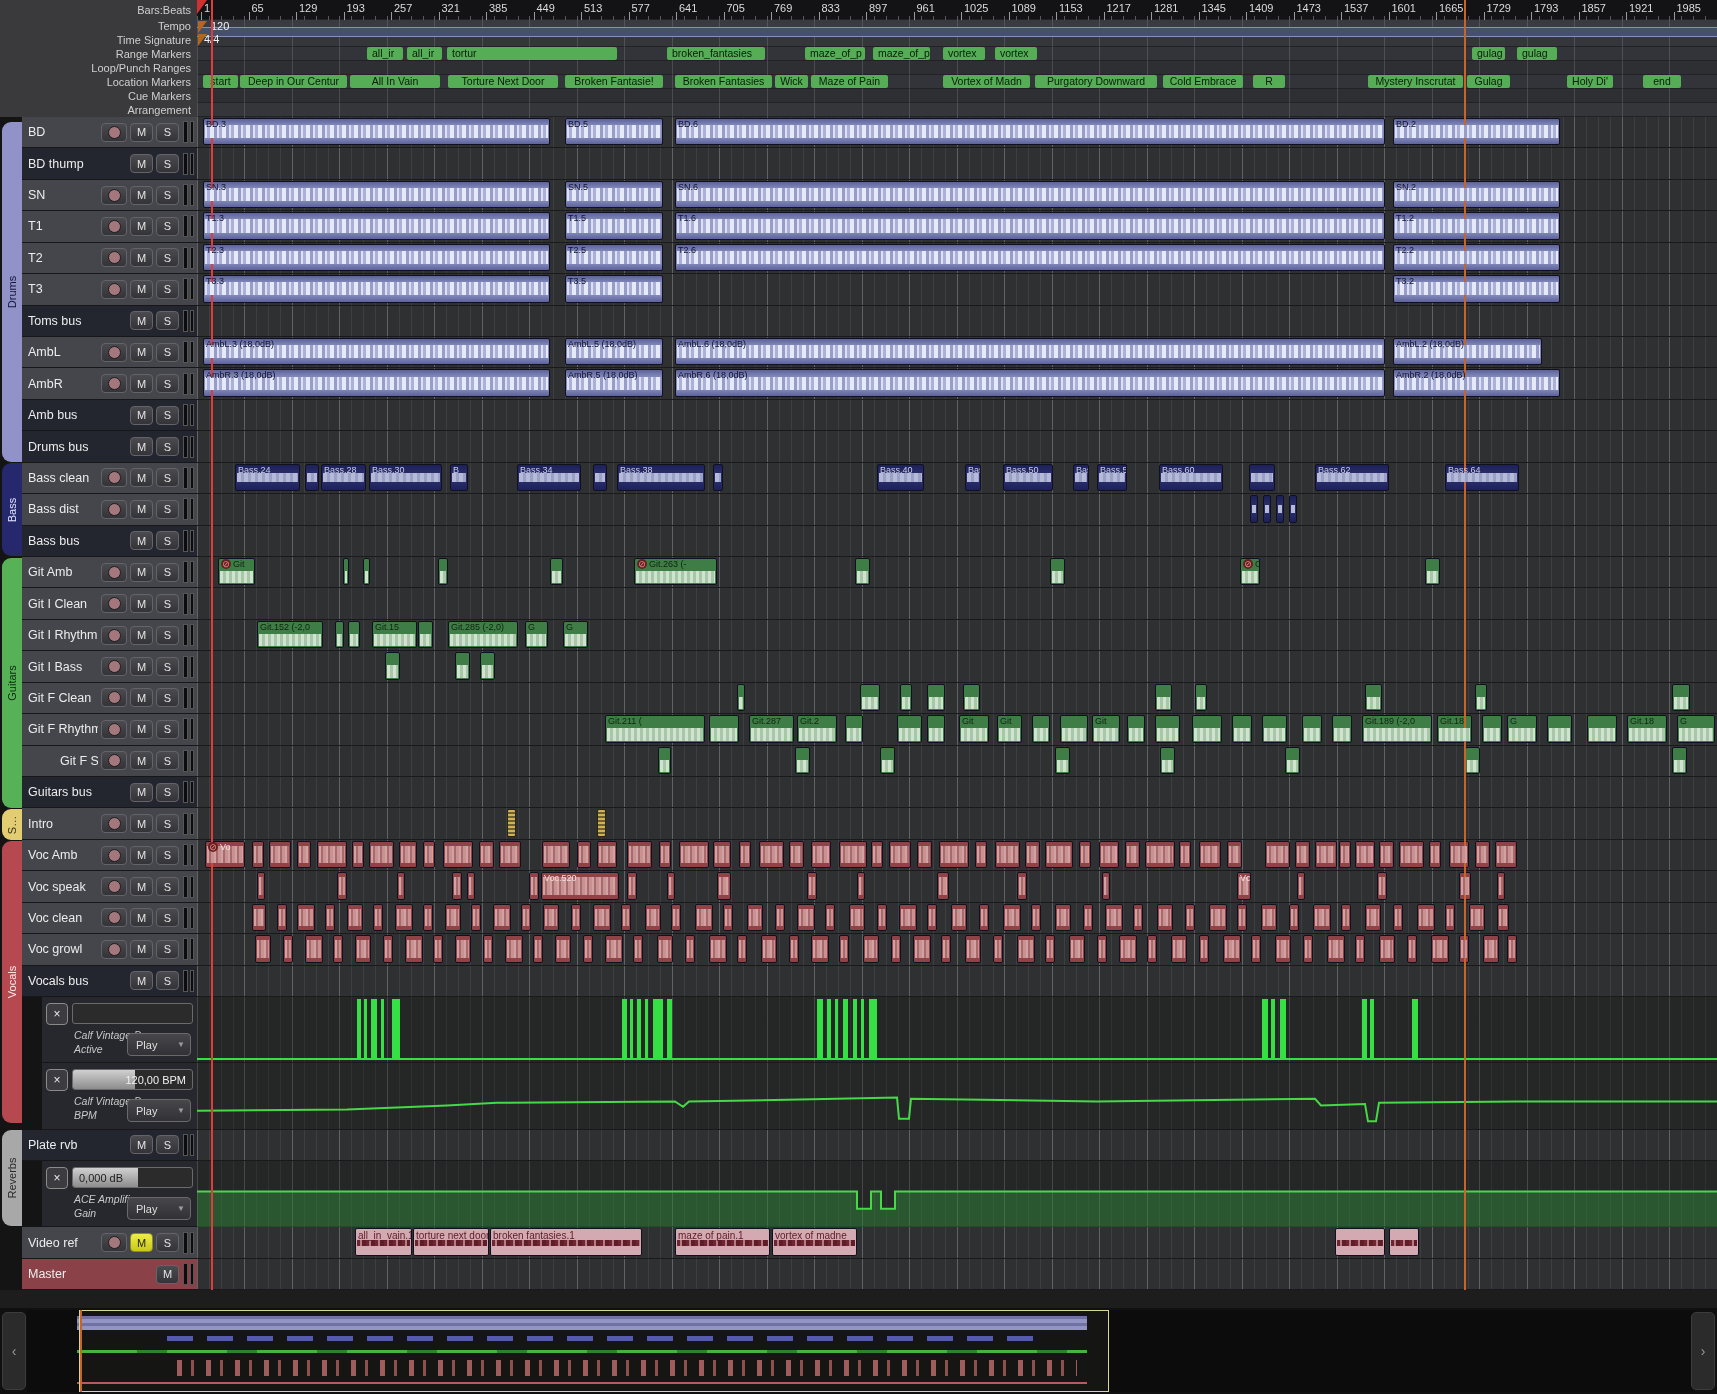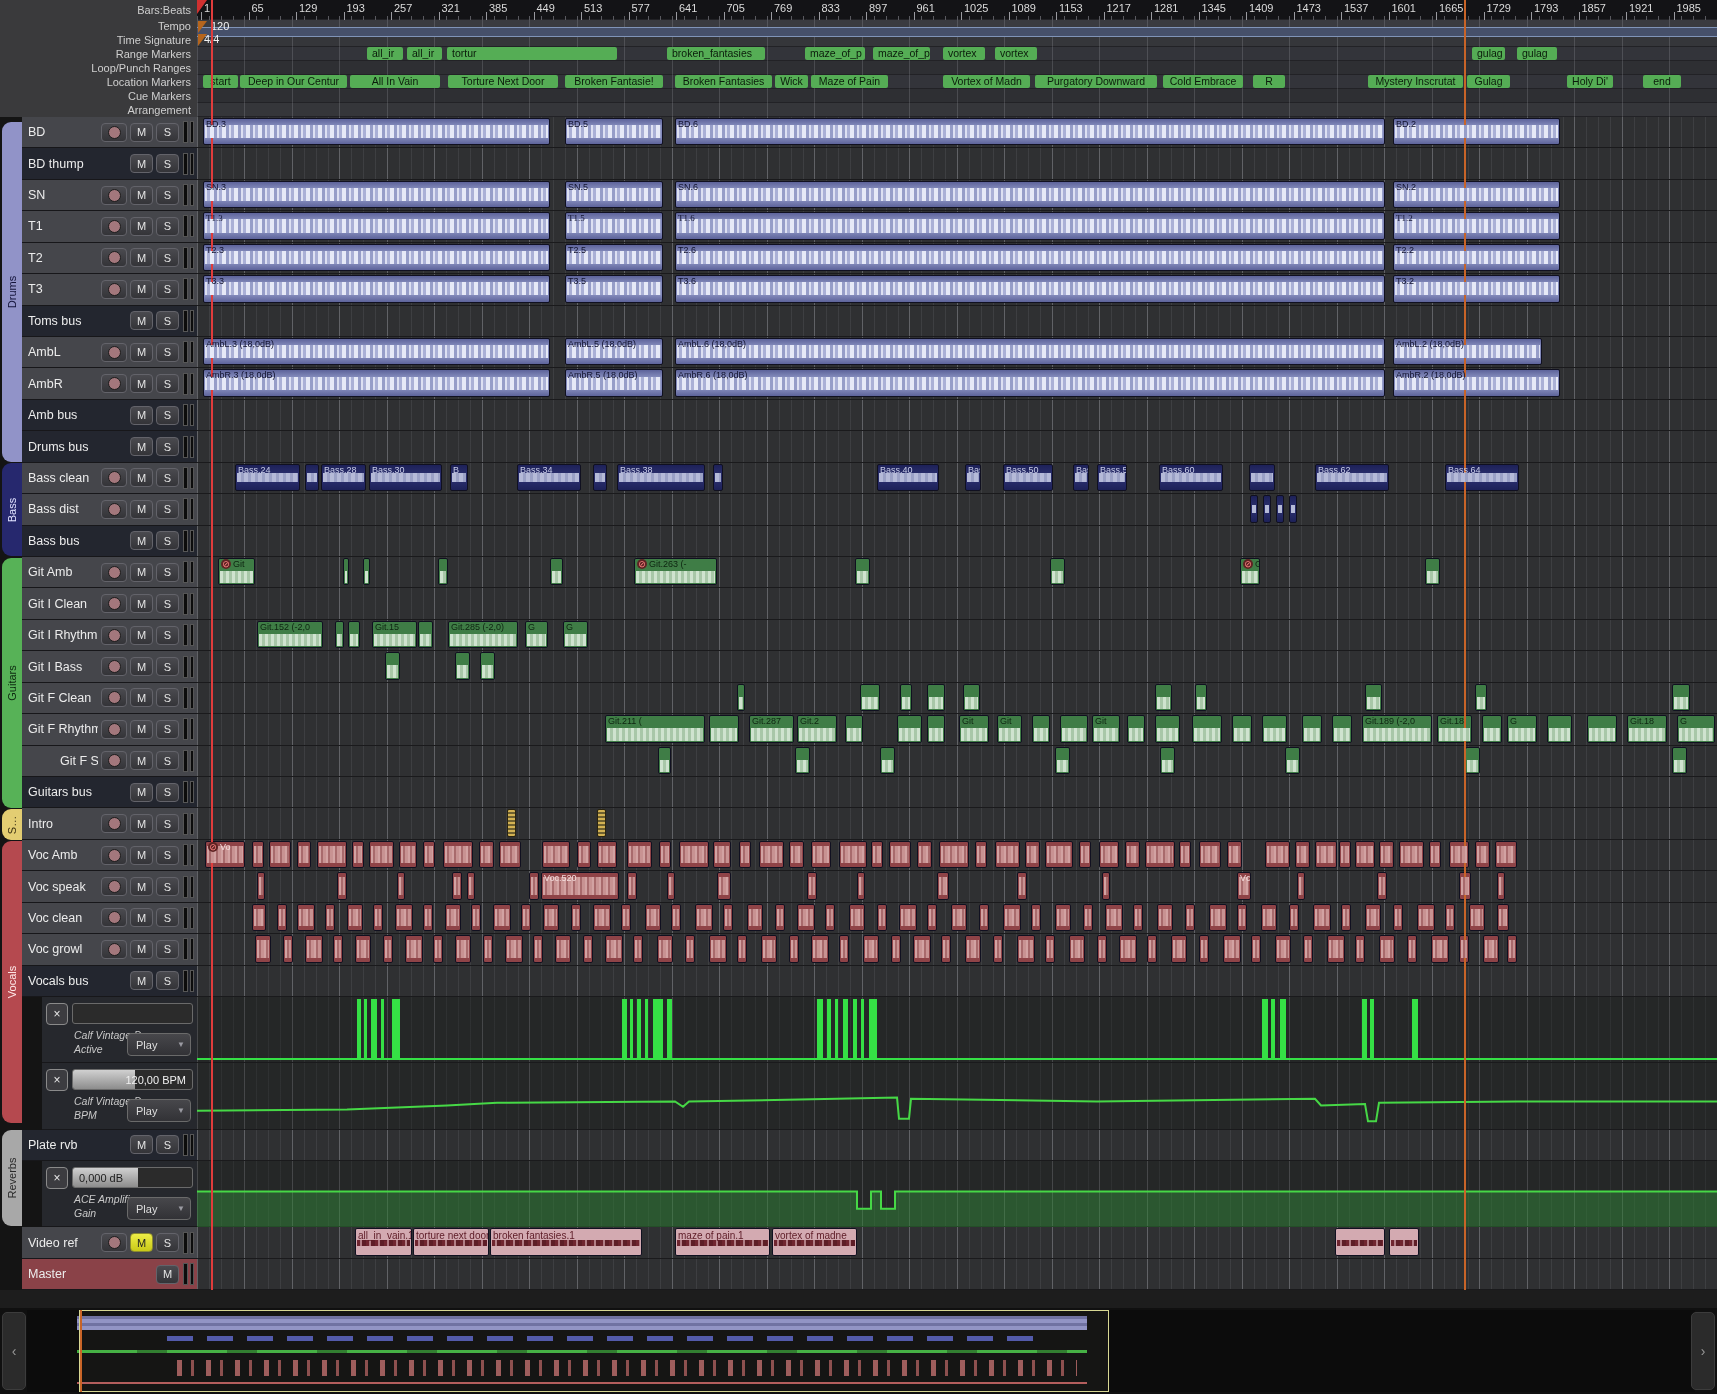--- a/index.html
+++ b/index.html
@@ -615,21 +615,21 @@
         </div>
         <div class="clip drum" style="position: absolute; left: 478px; width: 710px;">
           <div class="wave"></div>
           <div class="lbl">SN.6</div>
         </div>
         <div class="clip drum" style="position: absolute; left: 1196px; width: 167px; padding-left: 48px;">
           <div class="wave"></div>
           <div class="lbl">SN.2</div>
         </div>
       </div>
-      <div class="lane" style="position: absolute; left: 0px; top: 211.29px; height: 31.43px; font-family: Liberation Serif, serif;">
+      <div class="lane" style="position: absolute; left: 0px; top: 211.29px; height: 31.43px;">
         <div class="clip drum" style="position: absolute; left: 6px; width: 347px;">
           <div class="wave"></div>
           <div class="lbl">T1.3</div>
         </div>
         <div class="clip drum" style="position: absolute; left: 368px; width: 98px;">
           <div class="wave"></div>
           <div class="lbl">T1.5</div>
         </div>
         <div class="clip drum" style="position: absolute; left: 478px; width: 710px;">
           <div class="wave"></div>
@@ -659,24 +659,20 @@
         </div>
       </div>
       <div class="lane" style="position: absolute; left: 0px; top: 274.15px; height: 31.43px;">
         <div class="clip drum" style="position: absolute; left: 6px; width: 347px;">
           <div class="wave"></div>
           <div class="lbl">T3.3</div>
         </div>
         <div class="clip drum" style="position: absolute; left: 368px; width: 98px;">
           <div class="wave"></div>
           <div class="lbl">T3.5</div>
-        </div>
-        <div class="clip drum" style="position: absolute; left: 478px; width: 710px;">
-          <div class="wave"></div>
-          <div class="lbl">T3.6</div>
         </div>
         <div class="clip drum" style="position: absolute; left: 1196px; width: 167px;">
           <div class="wave"></div>
           <div class="lbl">T3.2</div>
         </div>
       </div>
       <div class="lane" style="position: absolute; left: 0px; top: 305.58px; height: 31.43px;"></div>
       <div class="lane" style="position: absolute; left: 0px; top: 337.01px; height: 31.43px;">
         <div class="clip drum" style="position: absolute; left: 6px; width: 347px;">
           <div class="wave"></div>
@@ -742,21 +738,21 @@
         <div class="clip bass" style="position: absolute; left: 396px; width: 14px;">
           <div class="wave"></div>
         </div>
         <div class="clip bass" style="position: absolute; left: 420px; width: 88px;">
           <div class="wave"></div>
           <div class="lbl">Bass.38</div>
         </div>
         <div class="clip bass" style="position: absolute; left: 516px; width: 10px;">
           <div class="wave"></div>
         </div>
-        <div class="clip bass" style="position: absolute; left: 680px; width: 62px;">
+        <div class="clip bass" style="position: absolute; left: 680px; width: 47px;">
           <div class="wave"></div>
           <div class="lbl">Bass.40</div>
         </div>
         <div class="clip bass" style="position: absolute; left: 768px; width: 16px;">
           <div class="wave"></div>
           <div class="lbl">Bass</div>
         </div>
         <div class="clip bass" style="position: absolute; left: 806px; width: 50px;">
           <div class="wave"></div>
           <div class="lbl">Bass.50</div>

